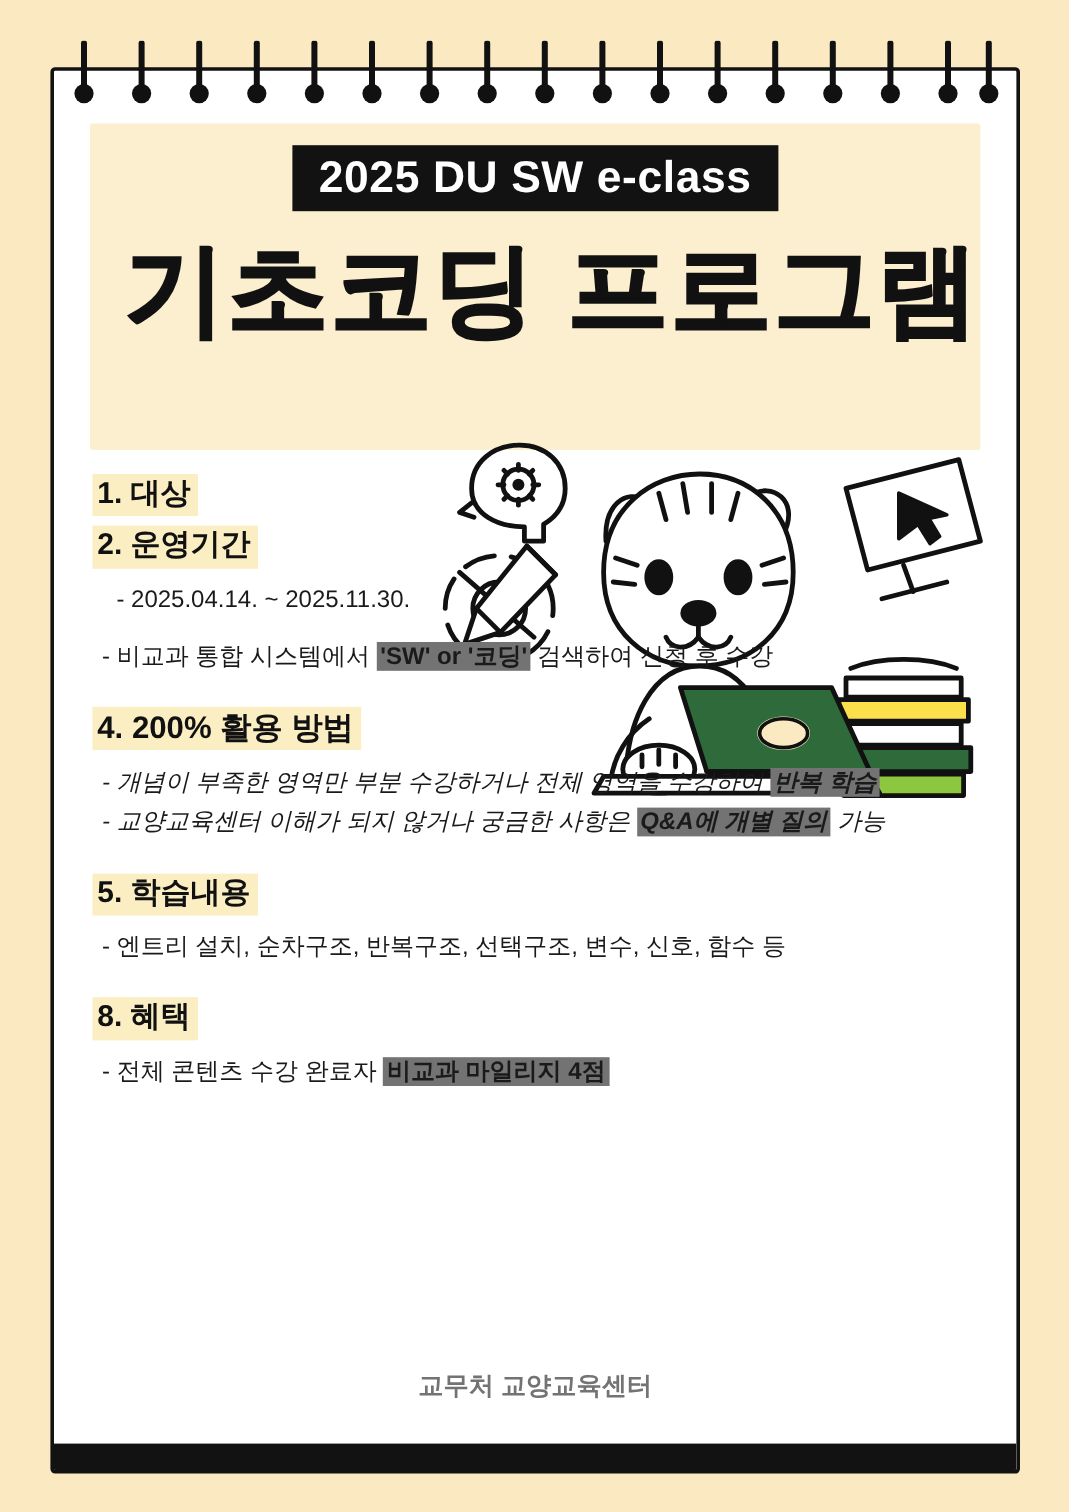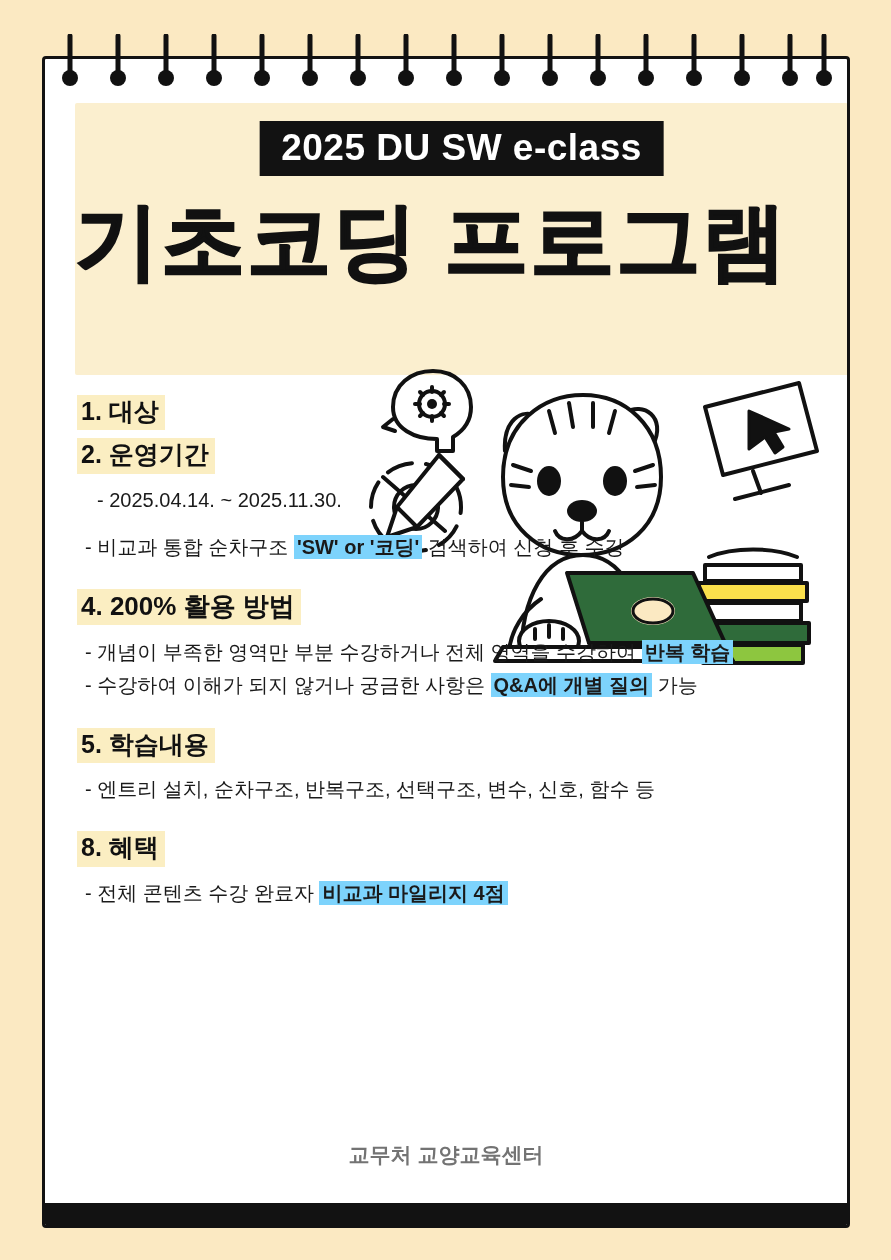--- a/index.html
+++ b/index.html
@@ -59,42 +59,41 @@
 
   
   .title-block {
     position: absolute;
     left: 30px;
     top: 44px;
     width: 742px;
     height: 272px;
     background: #fbefcf;
     border-radius: 2px;
-    padding-left: 31px;
   }
   .eyebrow {
     position: absolute;
     left: 50%;
     transform: translateX(-50%);
     top: 18px;
     background: #121212;
     color: #ffffff;
     font-size: 37px;
     font-weight: 700;
     letter-spacing: 0.5px;
     padding: 8px 22px 10px 22px;
     white-space: nowrap;
     line-height: 1;
   }
   .main-title {
     position: absolute;
     left: 0;
     right: 0;
     top: 92px;
-    text-align: left;
+    text-align: right;
     font-family: "Liberation Sans", "DejaVu Sans", sans-serif;
     font-size: 84px;
     font-weight: 700;
     color: #111111;
     letter-spacing: 2px;
     line-height: 1.1;
     -webkit-text-stroke: 2px #111111;
   }
 
   
@@ -132,33 +131,33 @@
   .sec-body {
     font-size: 20px;
     color: #1a1a1a;
     line-height: 1.55;
     padding-left: 8px;
     margin-top: 9px;
     margin-bottom: 20px;
     white-space: nowrap;
   }
   .hl {
-    background: #7dd3fc;
+    background: #737373;
     padding: 1px 3px;
     font-weight: 700;
   }
   .sec-body .line { display: block; }
 
   
   #sec-1 { margin-top: 0; }
   #sec-1 .sec-body { margin-bottom: 16px; }
   #sec-2 .sec-body { margin-bottom: 16px; margin-left: 12px; }
   #sec-3 .sec-body { margin-bottom: 26px; }
   #sec-4 .sec-head { font-size: 26px; }
-  #sec-4 .sec-body { margin-bottom: 26px; line-height: 1.65; }
+  #sec-4 .sec-body { margin-bottom: 26px; line-height: 1.65; font-style: italic; }
   #sec-5 .sec-body { margin-bottom: 26px; }
   #sec-6 .sec-body { margin-bottom: 10px; }
 
   .footer {
     position: absolute;
     left: 0;
     right: 0;
     bottom: 56px;
     text-align: center;
     font-size: 21px;
@@ -321,33 +320,33 @@
         <div class="sec-body">
           <span class="line">
             <span>- 2025.04.14. ~ 2025.11.30.</span>
           </span>
         </div>
       </div>
 
       <div class="sec" id="sec-3">
         <div class="sec-body">
           <span class="line">
-            <span>- 비교과 통합 순차구조 </span><span class="hl">'SW' or '코딩'</span><span> 검색하여 신청 후 수강</span>
+            <span>- 비교과 통합 시스템에서 </span><span class="hl">'SW' or '코딩'</span><span> 검색하여 신청 후 수강</span>
           </span>
         </div>
       </div>
 
       <div class="sec" id="sec-4">
         <div class="sec-head">4. 200% 활용 방법</div>
         <div class="sec-body">
           <span class="line">
             <span>- 개념이 부족한 영역만 부분 수강하거나 전체 영역을 수강하여 </span><span class="hl">반복 학습</span><span></span>
           </span>
           <span class="line">
-            <span>- 수강하여 이해가 되지 않거나 궁금한 사항은 </span><span class="hl">Q&amp;A에 개별 질의</span><span> 가능</span>
+            <span>- 교양교육센터 이해가 되지 않거나 궁금한 사항은 </span><span class="hl">Q&amp;A에 개별 질의</span><span> 가능</span>
           </span>
         </div>
       </div>
 
       <div class="sec" id="sec-5">
         <div class="sec-head">5. 학습내용</div>
         <div class="sec-body">
           <span class="line">
             <span>- 엔트리 설치, 순차구조, 반복구조, 선택구조, 변수, 신호, 함수 등</span>
           </span>

